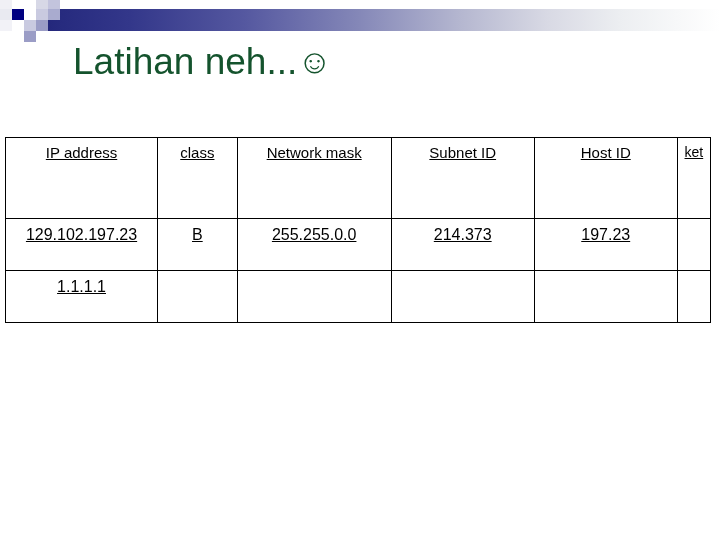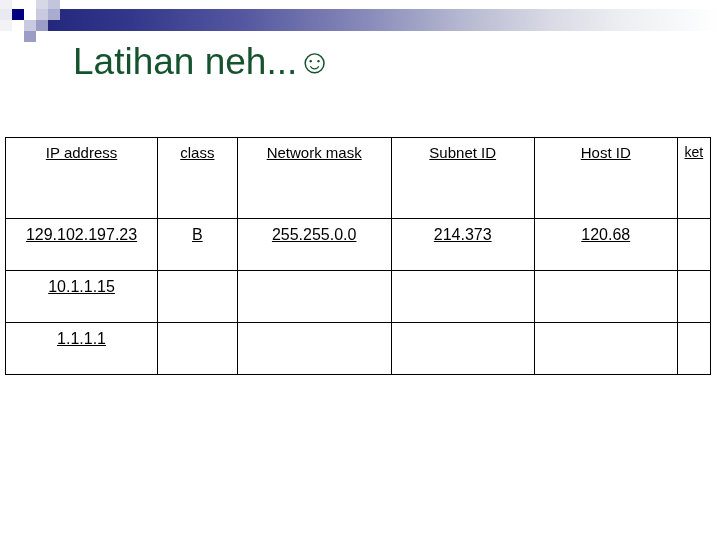--- a/index.html
+++ b/index.html
@@ -147,29 +147,21 @@
       <th class="col-hid">Host ID</th>
       <th class="col-ket">ket</th>
     </tr>
   </thead>
   <tbody id="table-body">
       <tr>
         <td class="col-ip">129.102.197.23</td>
         <td class="col-class">B</td>
         <td class="col-mask">255.255.0.0</td>
         <td class="col-nid">214.373</td>
-        <td class="col-hid">120.68</td>
-        <td class="col-ket"></td>
-      </tr>
-      <tr>
-        <td class="col-ip">10.1.1.15</td>
-        <td class="col-class"></td>
-        <td class="col-mask"></td>
-        <td class="col-nid"></td>
-        <td class="col-hid"></td>
+        <td class="col-hid">197.23</td>
         <td class="col-ket"></td>
       </tr>
       <tr>
         <td class="col-ip">1.1.1.1</td>
         <td class="col-class"></td>
         <td class="col-mask"></td>
         <td class="col-nid"></td>
         <td class="col-hid"></td>
         <td class="col-ket"></td>
       </tr>

